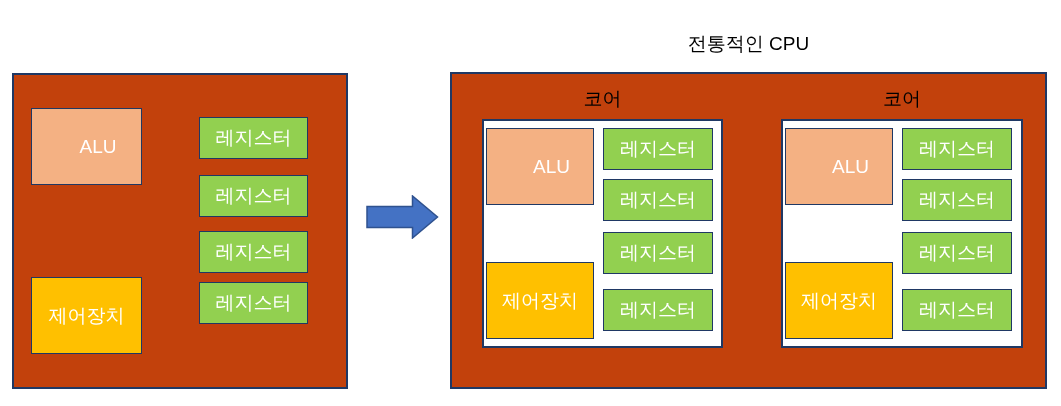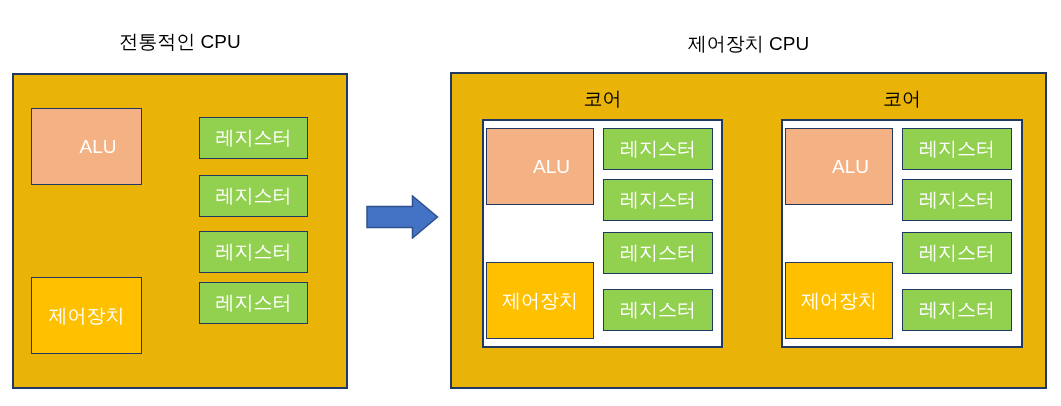--- a/index.html
+++ b/index.html
@@ -18,21 +18,21 @@
     text-align: center;
     white-space: nowrap;
   }
   .title-left  { left: 12px;  top: 29px; width: 336px; }
   .title-right { left: 450px; top: 31px; width: 597px; }
 
   .outer-box {
     position: absolute;
     box-sizing: border-box;
     border: 2px solid var(--box-border, #1F3864);
-    background: #eab308;
+    background: #c2410c;
   }
   .left-box  { left: 12px;  top: 73px; width: 336px; height: 316px; }
   .right-box { left: 450px; top: 72px; width: 597px; height: 317px; }
 
   .cell {
     position: absolute;
     box-sizing: border-box;
     border: 1.5px solid var(--box-border, #1F3864);
     display: flex;
     align-items: center;
@@ -98,22 +98,21 @@
     stroke: var(--arrow-border, #2F528F);
     stroke-width: 1.5;
     stroke-linejoin: miter;
   }
 </style>
 </head>
 <body>
 
 <div class="canvas">
 
-  <div class="title title-left">전통적인 CPU</div>
-  <div class="title title-right">제어장치 CPU</div>
+  <div class="title title-right">전통적인 CPU</div>
 
   <div class="outer-box left-box">
     <div class="cell alu t-alu">ALU</div>
     <div class="cell control t-control">제어장치</div>
     <div class="cell reg t-reg t-reg-0">레지스터</div>
     <div class="cell reg t-reg t-reg-1">레지스터</div>
     <div class="cell reg t-reg t-reg-2">레지스터</div>
     <div class="cell reg t-reg t-reg-3">레지스터</div>
   </div>
 

